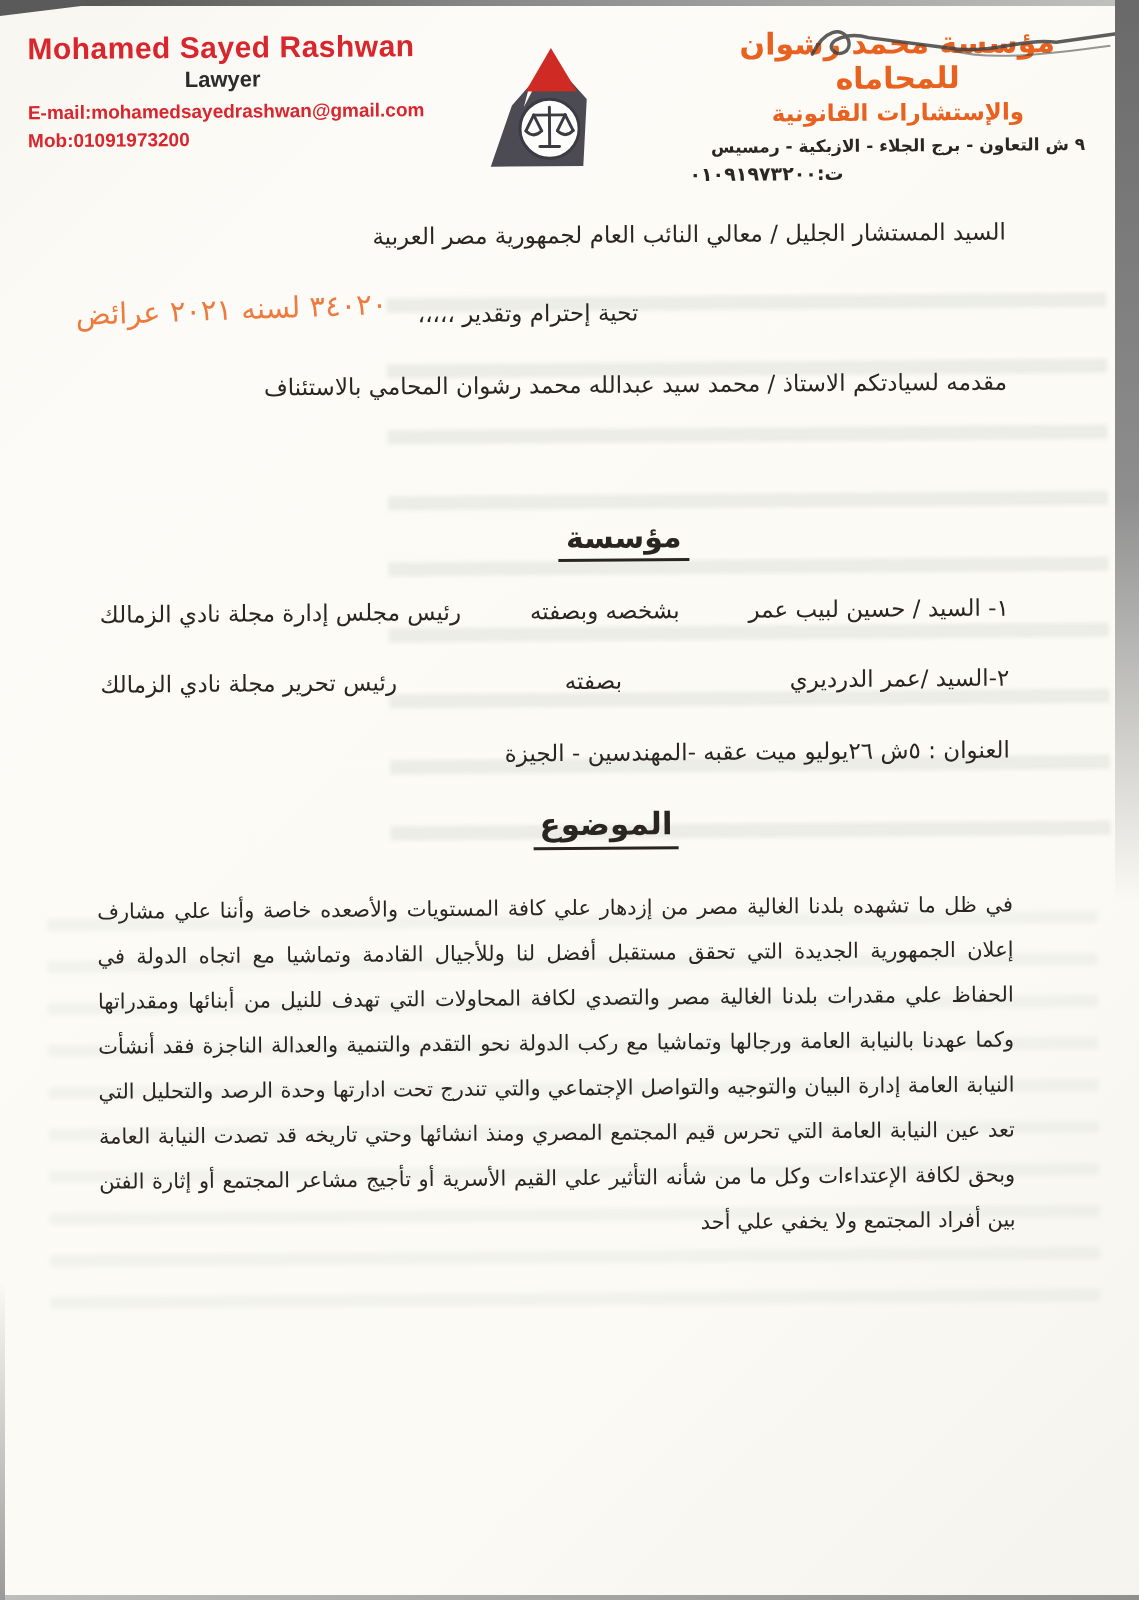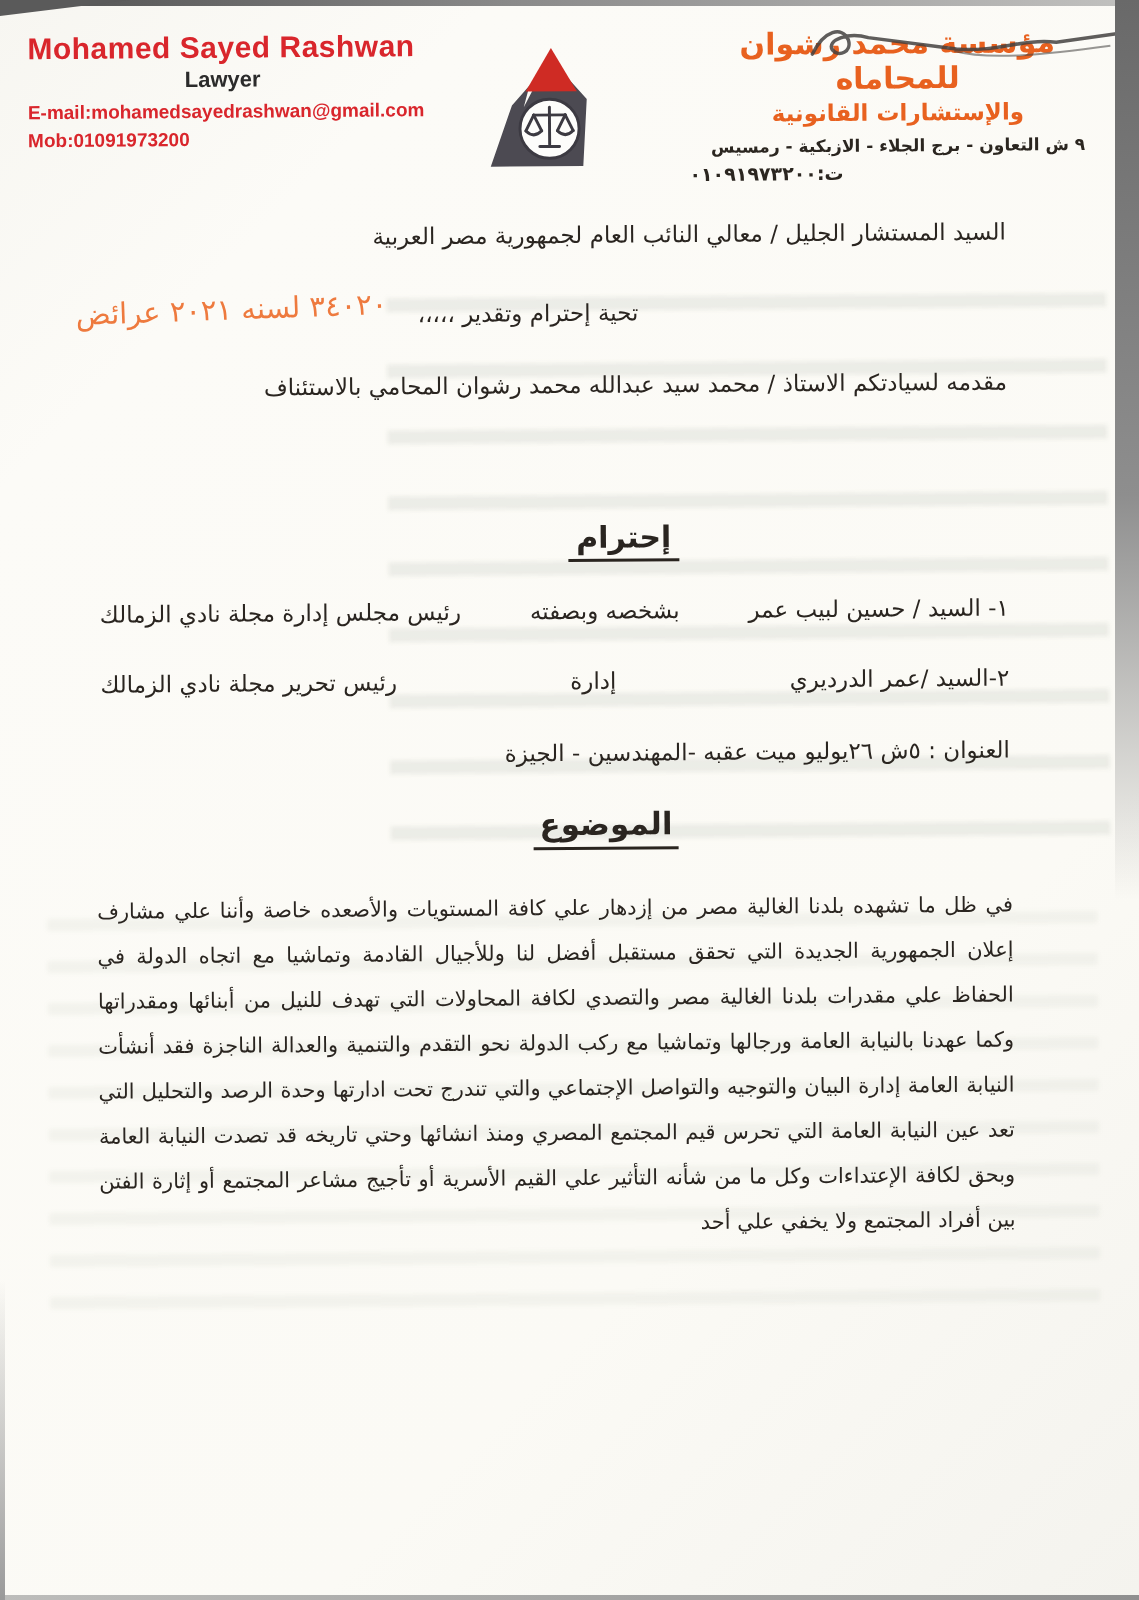--- a/index.html
+++ b/index.html
@@ -132,32 +132,32 @@
     <div class="ghost ghost-b"></div>
 
     <div class="recipient ar">السيد المستشار الجليل / معالي النائب العام لجمهورية مصر العربية</div>
 
     <div class="greeting ar">تحية إحترام وتقدير ،،،،،</div>
     <div class="case-note ar">٣٤٠٢٠ لسنه ٢٠٢١ عرائض</div>
 
     <div class="presenter ar">مقدمه لسيادتكم الاستاذ / محمد سيد عبدالله محمد رشوان المحامي بالاستئناف</div>
 
     <div class="versus-wrap">
-      <span class="versus ar">إحترام</span>
+      <span class="versus ar">مؤسسة</span>
     </div>
 
     <div class="def-row def-row-1 ar">
       <span>١- السيد / حسين لبيب عمر</span>
       <span>بشخصه وبصفته</span>
       <span>رئيس مجلس إدارة مجلة نادي الزمالك</span>
     </div>
 
     <div class="def-row def-row-2 ar">
       <span>٢-السيد /عمر الدرديري</span>
-      <span>إدارة</span>
+      <span>بصفته</span>
       <span>رئيس تحرير مجلة نادي الزمالك</span>
     </div>
 
     <div class="addr-line ar">العنوان : ٥ش ٢٦يوليو ميت عقبه -المهندسين - الجيزة</div>
 
     <div class="subject-wrap">
       <span class="subject ar">الموضوع</span>
     </div>
 
     <div class="body-par ar">في ظل ما تشهده بلدنا الغالية مصر من إزدهار علي كافة المستويات والأصعده خاصة وأننا علي مشارف إعلان الجمهورية الجديدة التي تحقق مستقبل أفضل لنا وللأجيال القادمة وتماشيا مع اتجاه الدولة في الحفاظ علي مقدرات بلدنا الغالية مصر والتصدي لكافة المحاولات التي تهدف للنيل من أبنائها ومقدراتها وكما عهدنا بالنيابة العامة ورجالها وتماشيا مع ركب الدولة نحو التقدم والتنمية والعدالة الناجزة فقد أنشأت النيابة العامة إدارة البيان والتوجيه والتواصل الإجتماعي والتي تندرج تحت ادارتها وحدة الرصد والتحليل التي تعد عين النيابة العامة التي تحرس قيم المجتمع المصري ومنذ انشائها وحتي تاريخه قد تصدت النيابة العامة وبحق لكافة الإعتداءات وكل ما من شأنه التأثير علي القيم الأسرية أو تأجيج مشاعر المجتمع أو إثارة الفتن بين أفراد المجتمع ولا يخفي علي أحد</div>

